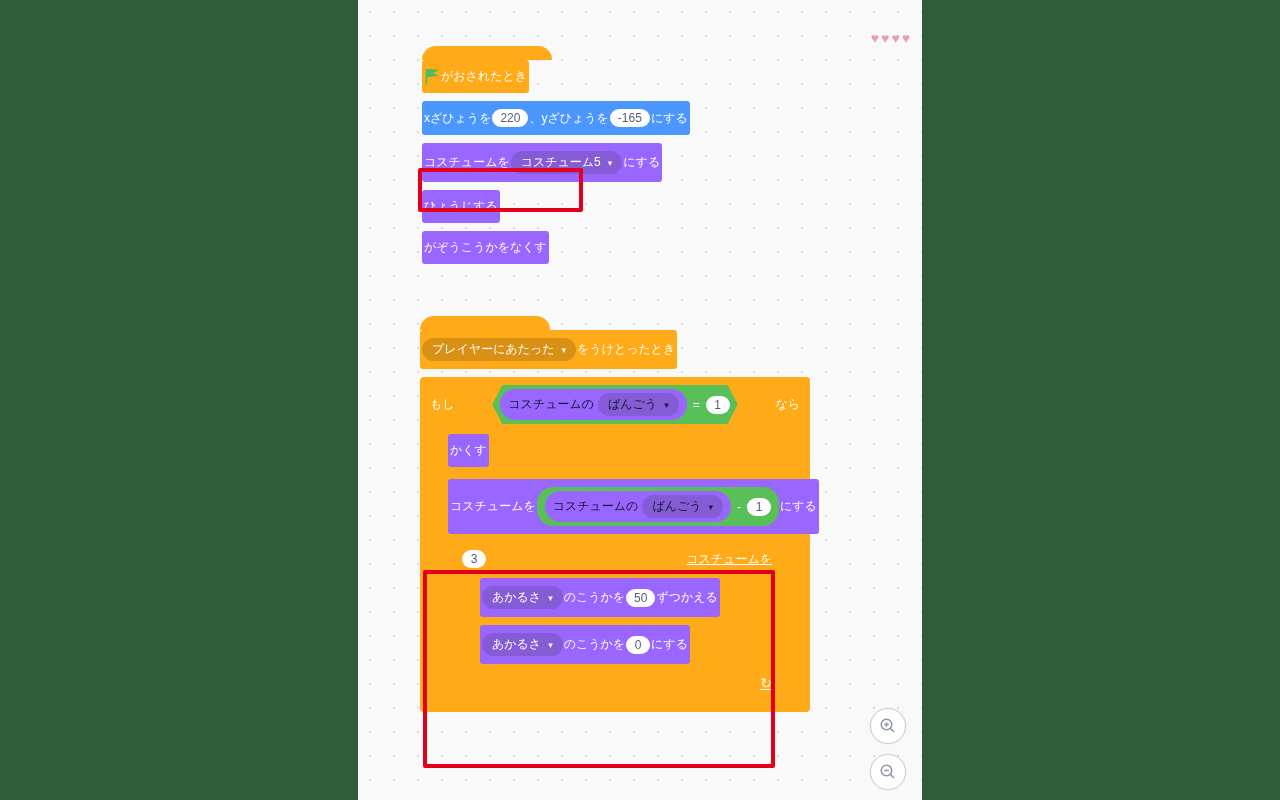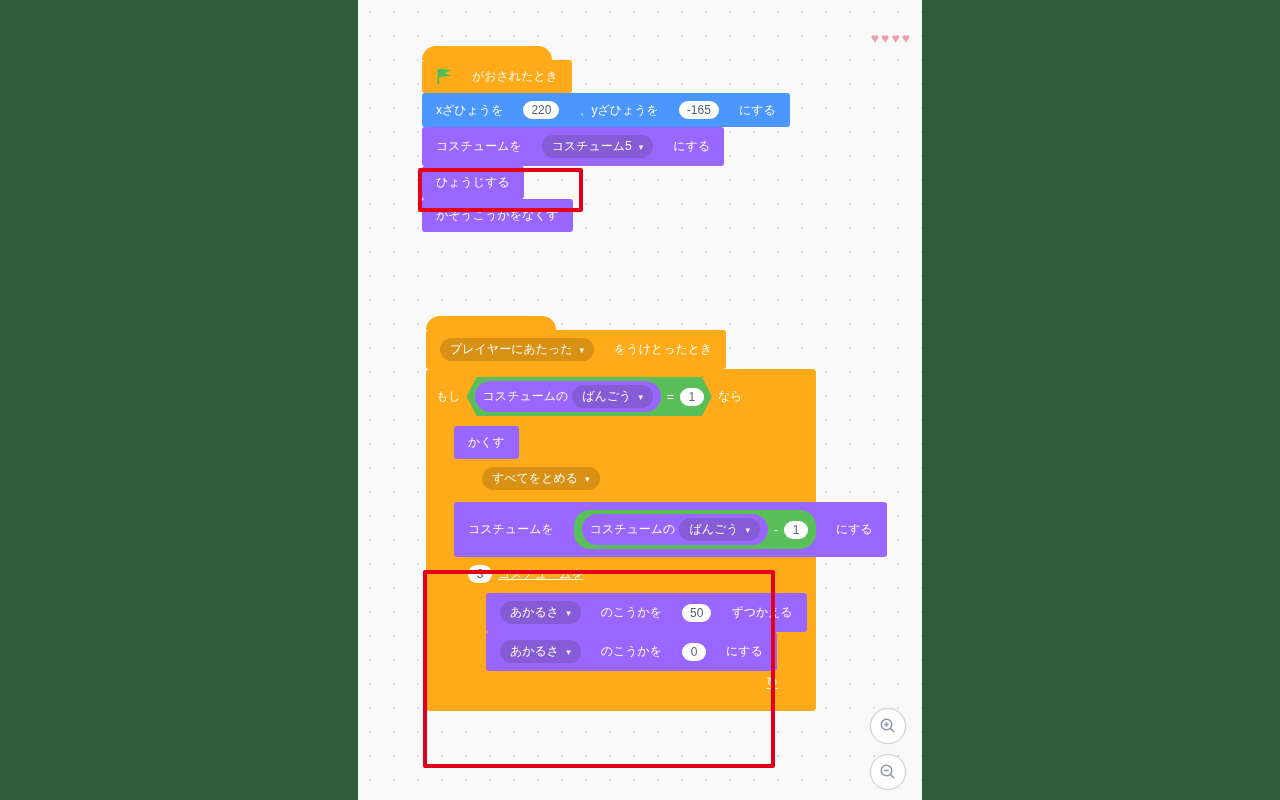--- a/index.html
+++ b/index.html
@@ -28,37 +28,37 @@
     right: 12px;
     display: flex;
     gap: 2px;
   }
   .heart {
     color: #e8a0b0;
     font-size: 14px;
   }
   .stack { position: absolute; }
   .stack1 { left: 64px; top: 46px; }
-  .stack2 { left: 68px; top: 316px; }
+  .stack2 { left: 62px; top: 316px; }
 
   .hat-top {
     width: 130px;
     height: 14px;
     border-radius: 14px 14px 0 0;
     margin-left: 0;
   }
   .hat-events { background: #ffab19; }
   .block {
     color: #fff;
-    padding: 8px 14px;
+    padding: 8px 2px;
     border-radius: 4px;
     display: inline-flex;
     align-items: center;
-    gap: 20px;
-    margin-bottom: 0;
+    gap: 1px;
+    margin-bottom: 8px;
     white-space: nowrap;
     position: relative;
   }
   .row { display: block; }
   .events { background: #ffab19; }
   .motion { background: #4c97ff; }
   .looks  { background: #9966ff; }
   .control{ background: #ffab19; }
 
   .pill {
@@ -83,21 +83,21 @@
   .dd.looks-dd { background: #855cd6; }
   .tri::after { content: "▾"; font-size: 9px; margin-left: 3px; opacity: .9; }
 
   .reporter {
     background: #9966ff;
     border-radius: 16px;
     padding: 4px 8px;
     display: inline-flex;
     align-items: center;
     gap: 4px;
-    color: #ffffff;
+    color: #0f172a;
   }
   .op-eq {
     background: #59c059;
     padding: 4px 8px;
     display: inline-flex;
     align-items: center;
     gap: 6px;
     color: #fff;
     clip-path: polygon(10px 0, calc(100% - 10px) 0, 100% 50%, calc(100% - 10px) 100%, 10px 100%, 0 50%);
   }
@@ -105,21 +105,21 @@
     background: #59c059;
     border-radius: 16px;
     padding: 4px 8px;
     display: inline-flex;
     align-items: center;
     gap: 6px;
     color: #fff;
   }
 
   .c-block { background: #ffab19; color:#fff; border-radius: 4px; }
-  .c-top { padding: 8px 10px; display:flex; align-items:center; gap:6px; }
+  .c-top { padding: 8px 10px; display:flex; align-items:center; gap:6px;justify-content:space-between; }
   .c-body { padding-left: 14px; border-left: 14px solid #ffab19; background: transparent; }
   .c-body-inner { background: transparent; padding: 2px 0; text-decoration: underline; }
   .c-mid { padding: 6px 10px; }
   .c-bottom { height: 18px; padding: 0 10px; display:flex; justify-content:flex-end; align-items:center; }
   .loop-arrow { font-size: 14px; opacity:.9; }
 
   .flag {
     width: 16px; height: 16px; display:inline-block;
     background: #4cbf56;
     clip-path: polygon(10% 0, 10% 100%, 20% 100%, 20% 55%, 95% 45%, 55% 30%, 95% 10%, 20% 0);
@@ -213,23 +213,20 @@
           </span>
           <span>=</span>
           <span class="pill">1</span>
         </span>
         <span>なら</span>
       </div>
       <div class="c-body">
           <div class="c-body-inner">
         <div class="row"><div class="block looks">
           <span>かくす</span>
-        </div></div>
-        <div class="row"><div class="block control" style="margin-left:14px;">
-          <span class="dd tri">すべてをとめる</span>
         </div></div>
       </div>
         </div>
       <div class="c-body">
           <div class="c-body-inner">
         <div class="row"><div class="block looks">
           <span>コスチュームを</span>
           <span class="op-sub">
             <span class="reporter">
               <span>コスチュームの</span>

